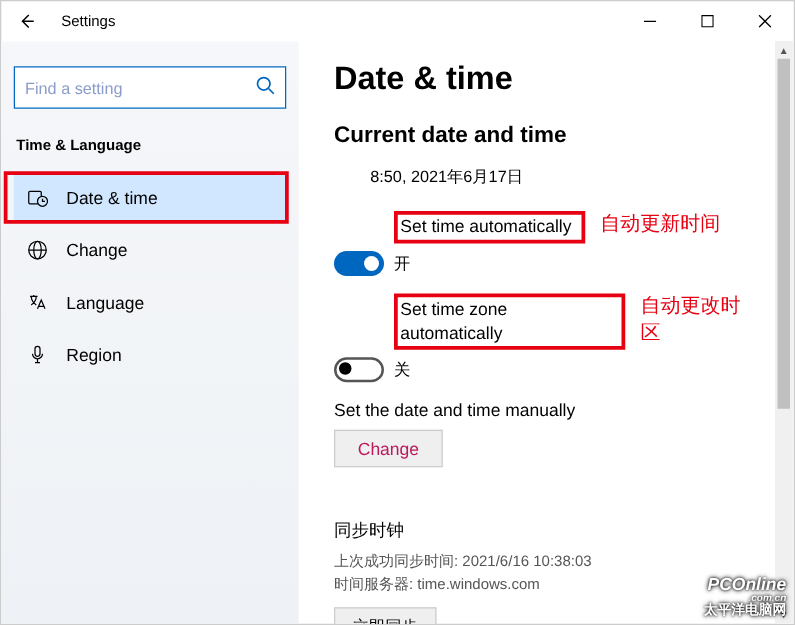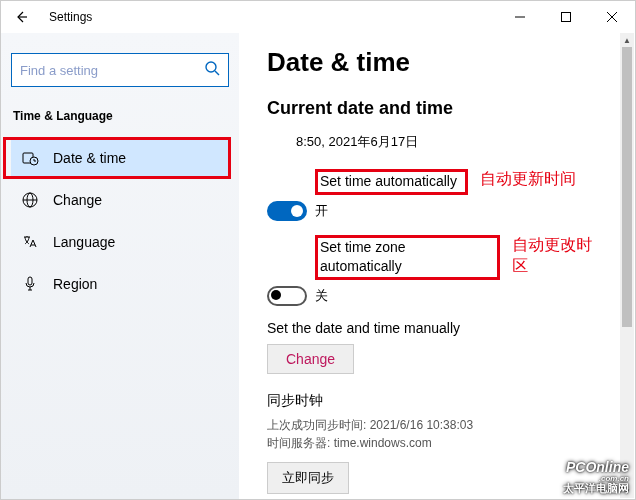--- a/index.html
+++ b/index.html
@@ -35,21 +35,21 @@
   .annotation { color: #e60012; font-size: 16px; }
   .toggle-row { display: flex; align-items: center; gap: 8px; margin: 6px 0 14px 0; }
   .toggle { width: 40px; height: 20px; border-radius: 10px; position: relative; cursor: pointer; }
   .toggle.on { background: #0067c0; }
   .toggle.on::after { content:""; position:absolute; width:12px; height:12px; background:#fff; border-radius:50%; top:4px; right:4px; }
   .toggle.off { background: #fff; border: 2px solid #555; }
   .toggle.off::after { content:""; position:absolute; width:10px; height:10px; background:#000; border-radius:50%; top:2px; left:2px; }
   .toggle-state { font-size: 13px; color: #000; }
   .manual-label { font-size: 14px; color: #000; margin-bottom: 8px; }
   .change-btn { display: inline-block; padding: 6px 18px; background: #efefef; border: 1px solid #ccc; color: #be185d; font-size: 14px; margin-bottom: 18px; }
-  .sync-head { font-size: 14px; color: #000; margin-bottom: 6px; }
+  .sync-head { font-size: 14px; color: #000; margin-bottom: 6px; margin-top: 24px; }
   .sync-line { font-size: 12px; color: #555; line-height: 1.5; }
   .sync-btn { display: inline-block; padding: 6px 14px; background: #efefef; border: 1px solid #ccc; font-size: 13px; color: #000; margin: 10px 0 14px 0; cursor: pointer; }
   .tz-block { border: 3px solid #e60012; padding: 6px 8px 10px 8px; margin-right: -10px; }
   .tz-label { font-size: 14px; color: #000; margin-bottom: 6px; }
   .watermark { position: absolute; right: 6px; bottom: 4px; color: #fff; text-shadow: 0 0 4px #000, 0 0 2px #000; font-style: italic; font-weight: bold; font-size: 14px; line-height: 1.05; text-align: right; pointer-events:none; }
   .watermark .small { font-size: 8px; display:block; }
   .watermark .cn { font-size: 11px; font-style: normal; display:block; }
   .scrollbar { position:absolute; right:1px; top:32px; bottom:1px; width:14px; background:#f0f0f0; }
   .scrollbar-thumb { position:absolute; left:2px; right:2px; top:0; height:280px; background:#c0c0c0; }
   .scrollbar-arrow { position:absolute; left:0; right:0; height:14px; display:flex; align-items:center; justify-content:center; font-size:8px; color:#555; }

